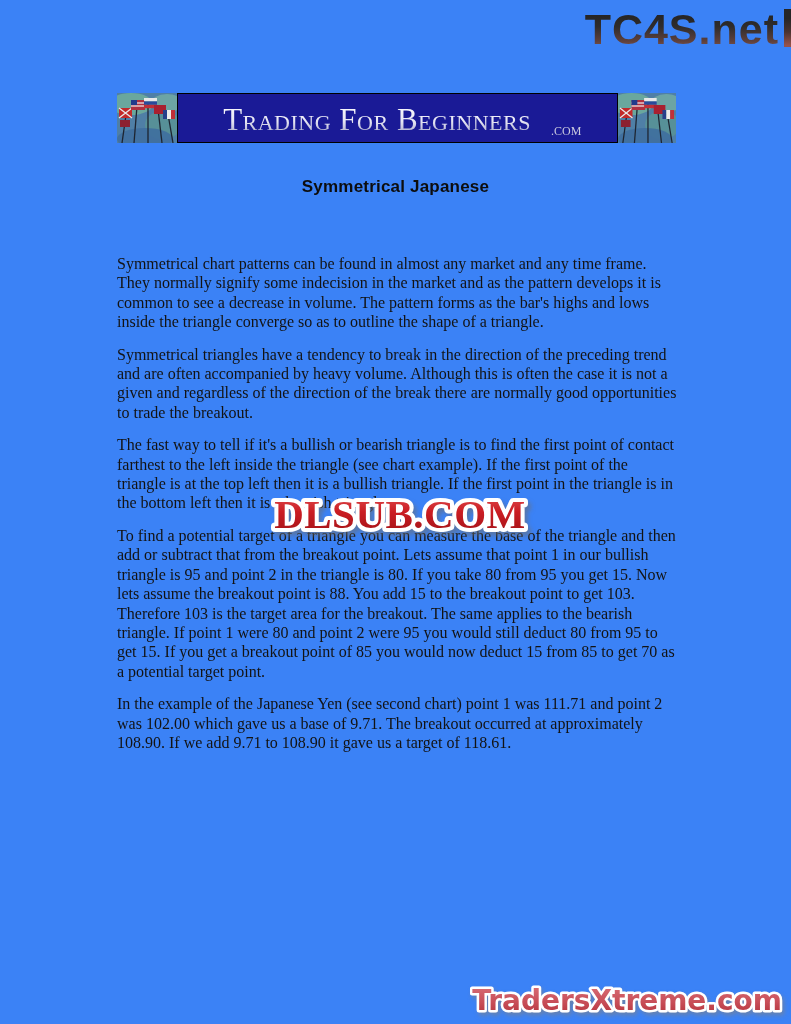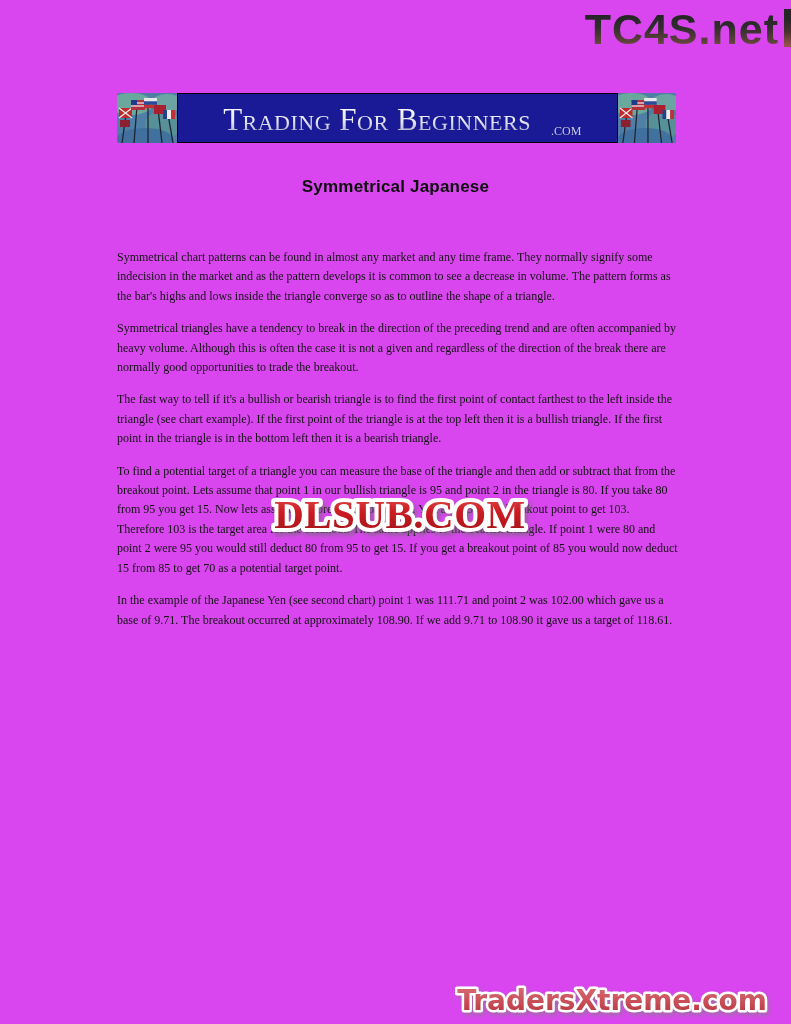--- a/index.html
+++ b/index.html
@@ -1,17 +1,17 @@
 <!DOCTYPE html>
 <html><head>
 <meta charset="utf-8">
 <style>
   html,body { margin:0; padding:0; background:#ffffff; }
   .page {
-    position:relative; width:791px; height:1024px; background:#d946ef;
+    position:relative; width:791px; height:1024px; background:#3b82f6;
     overflow:hidden; font-family:"Liberation Serif", serif; color:#111;
   }
 
   
   .tc4s-wrap { position:absolute; top:2px; right:4px; width:236px; height:52px; }
   .edge-bar {
     position:absolute; top:9px; right:0; width:7px; height:38px;
     background:linear-gradient(#262626 25%, #4a3330 60%, #96524a 95%);
   }
 
@@ -27,31 +27,31 @@
     display:flex; align-items:center; justify-content:center; overflow:hidden;
   }
 
   
   .article-title {
     position:absolute; left:0; right:0; top:177px; text-align:center;
     font-family:"Liberation Sans", sans-serif; font-weight:bold; font-size:17px;
     letter-spacing:0.2px; color:#0d0d0d;
   }
   .body-text {
-    position:absolute; left:117px; top:248px; width:562px;
-    font-size:12px; line-height:19.4px; text-align:left; color:#131313;
+    position:absolute; left:117px; top:254px; width:562px;
+    font-size:16px; line-height:19.4px; text-align:left; color:#131313;
   }
   .body-text p { margin:0 0 13px 0; }
 
   
   .watermark { position:absolute; left:250px; top:486px; z-index:5; }
   .watermark svg { filter:drop-shadow(3px 4px 2px rgba(110,110,110,0.55)); }
 
   
-  .footer-logo { position:absolute; right:18px; top:977px; }
+  .footer-logo { position:absolute; right:3px; top:977px; }
   .footer-logo svg { filter:drop-shadow(2px 3px 2px rgba(130,130,130,0.6)); }
 
   .svgtext { display:block; }
 </style>
 </head>
 <body>
 
 <div class="page">
 
   <div class="tc4s-wrap">

